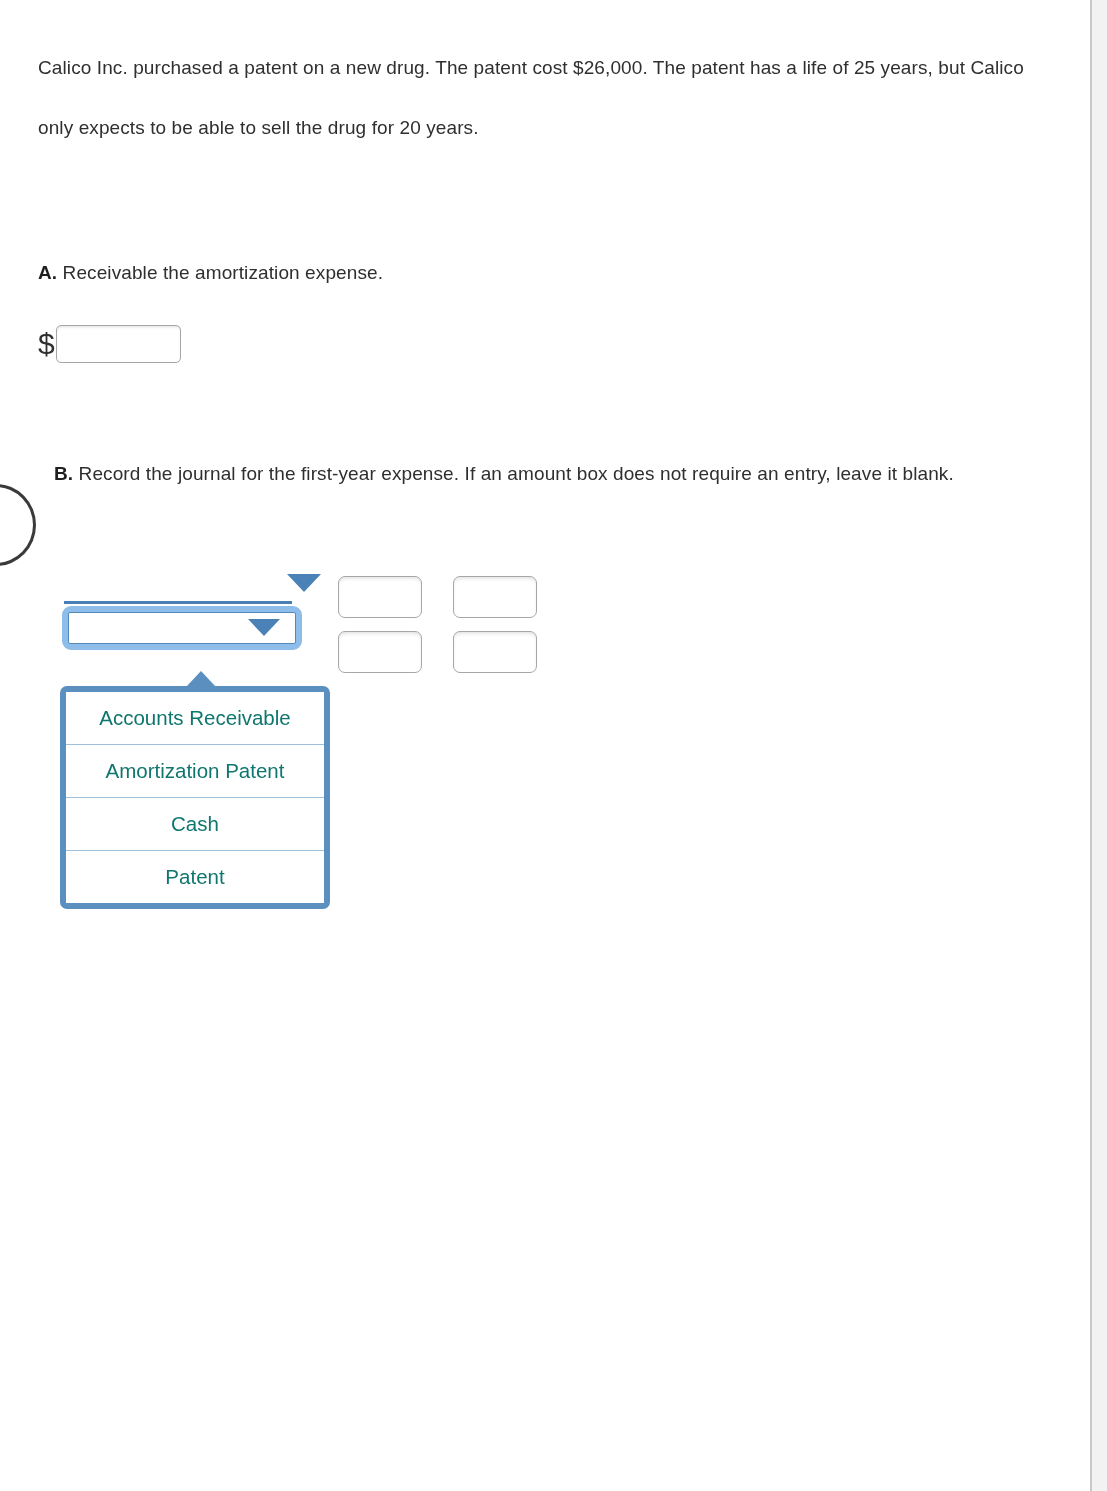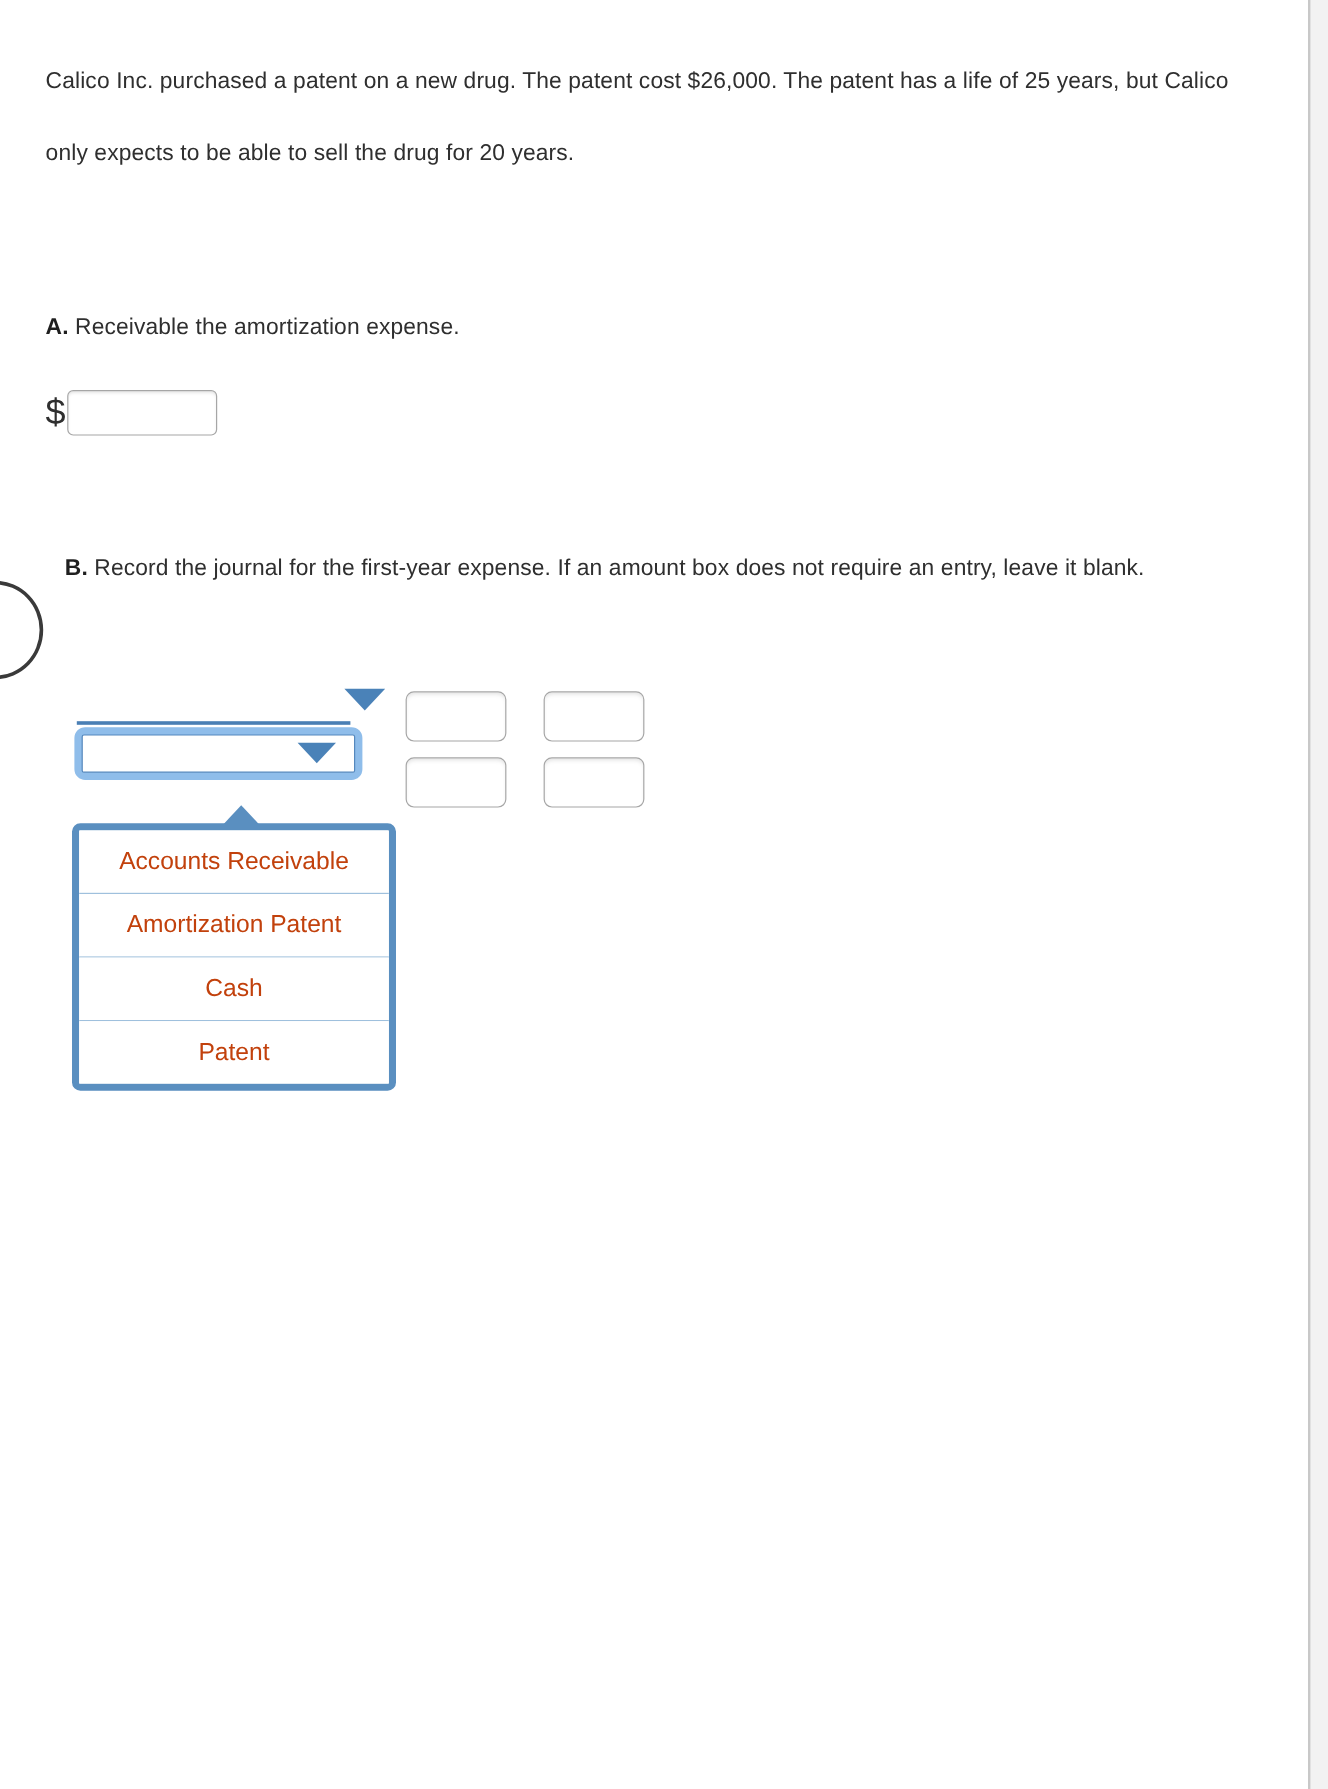--- a/index.html
+++ b/index.html
@@ -238,21 +238,21 @@
     border-left: 15px solid transparent;
     border-right: 15px solid transparent;
     border-bottom: 16px solid #5a8fc0;
     z-index: 2;
   }
   .dropdown-option {
     height: 52px;
     line-height: 52px;
     text-align: center;
     font-size: 20.5px;
-    color: #c2410c;
+    color: #0f766e;
     background: #ffffff;
     border-bottom: 1px solid #9fc0dd;
     white-space: nowrap;
     cursor: pointer;
   }
   .dropdown-option:last-child {
     border-bottom: none;
   }
 </style>
 </head>

